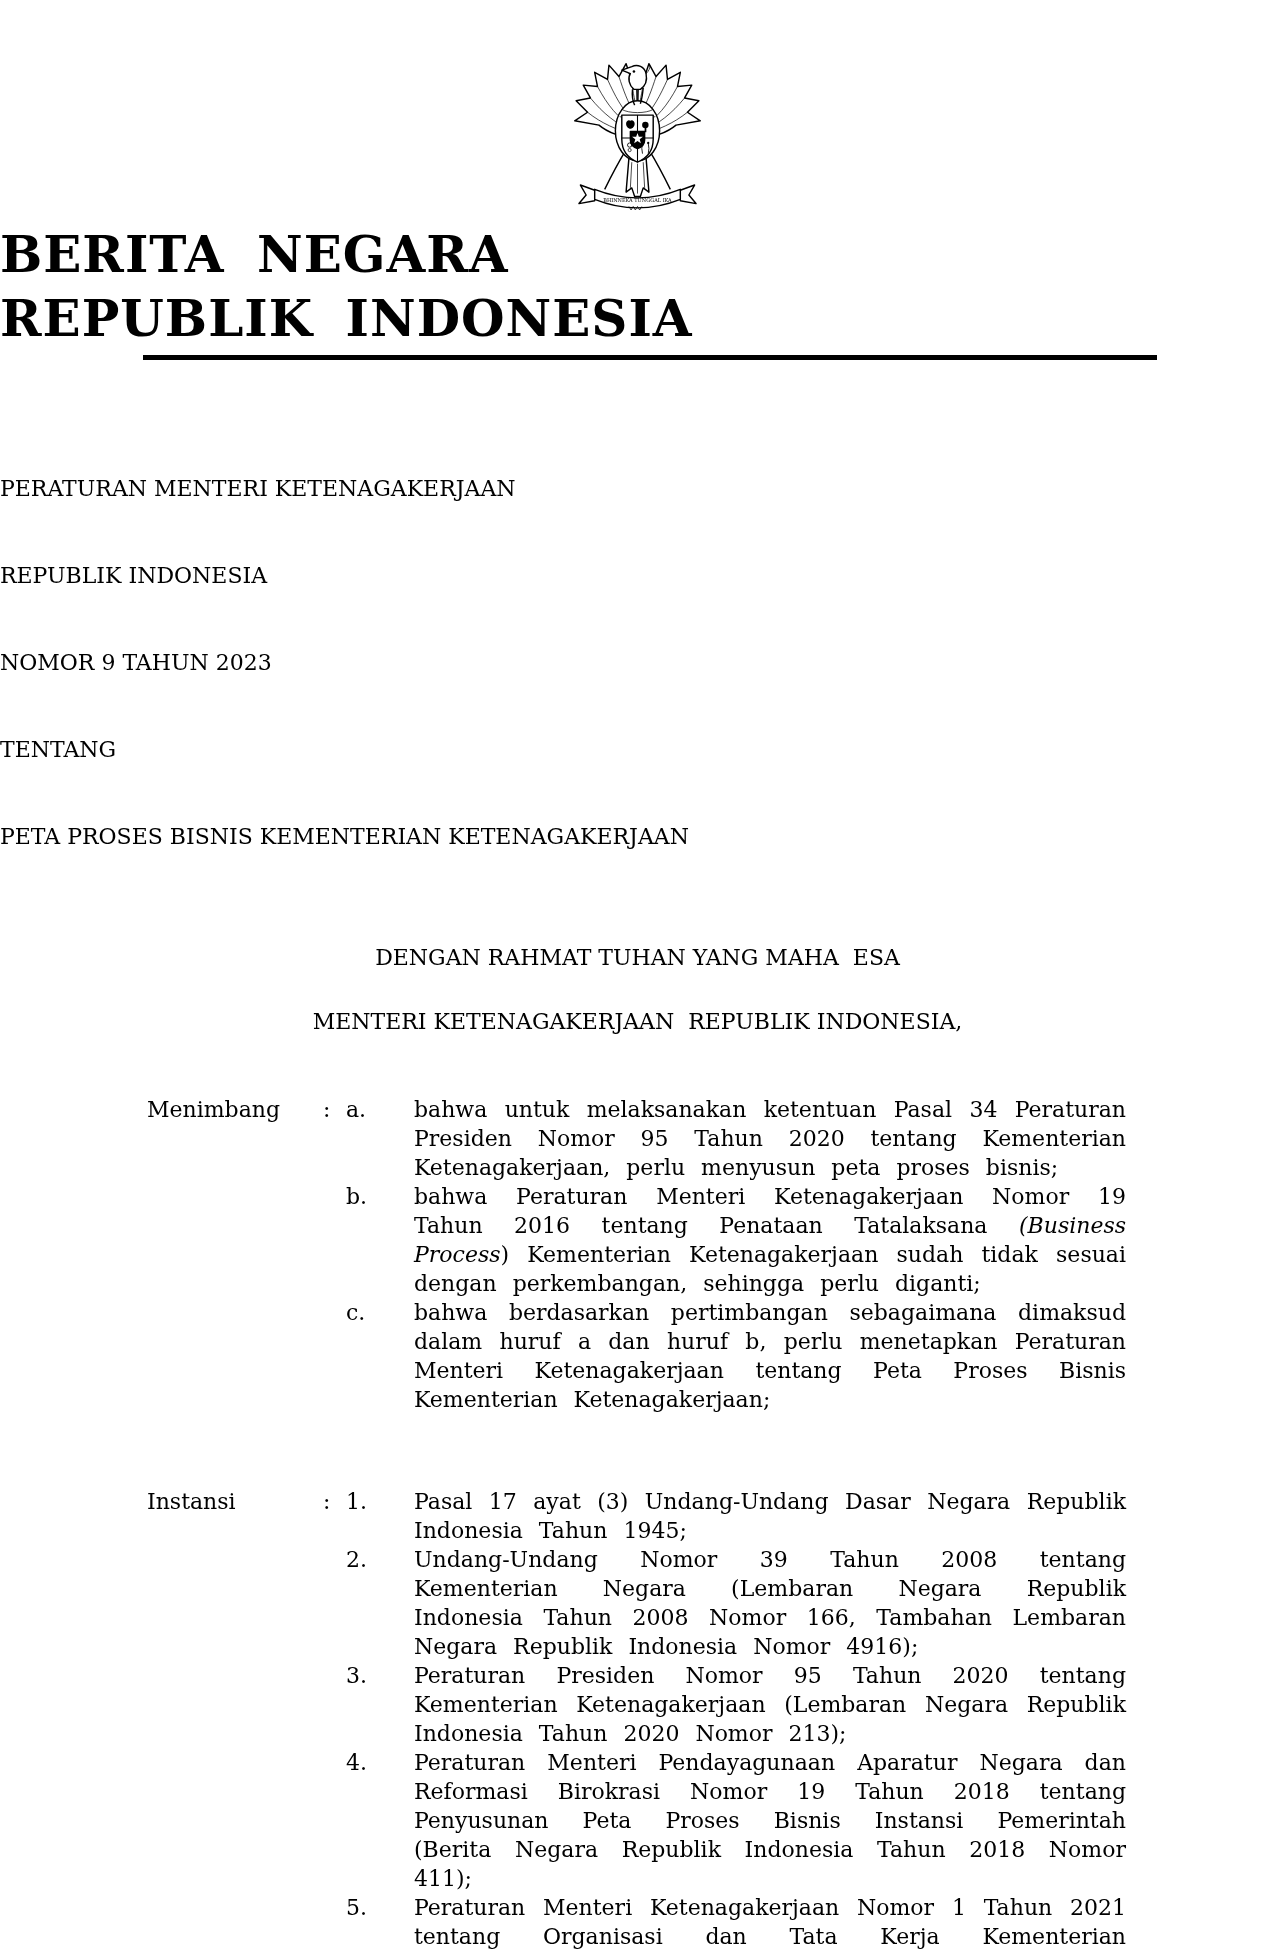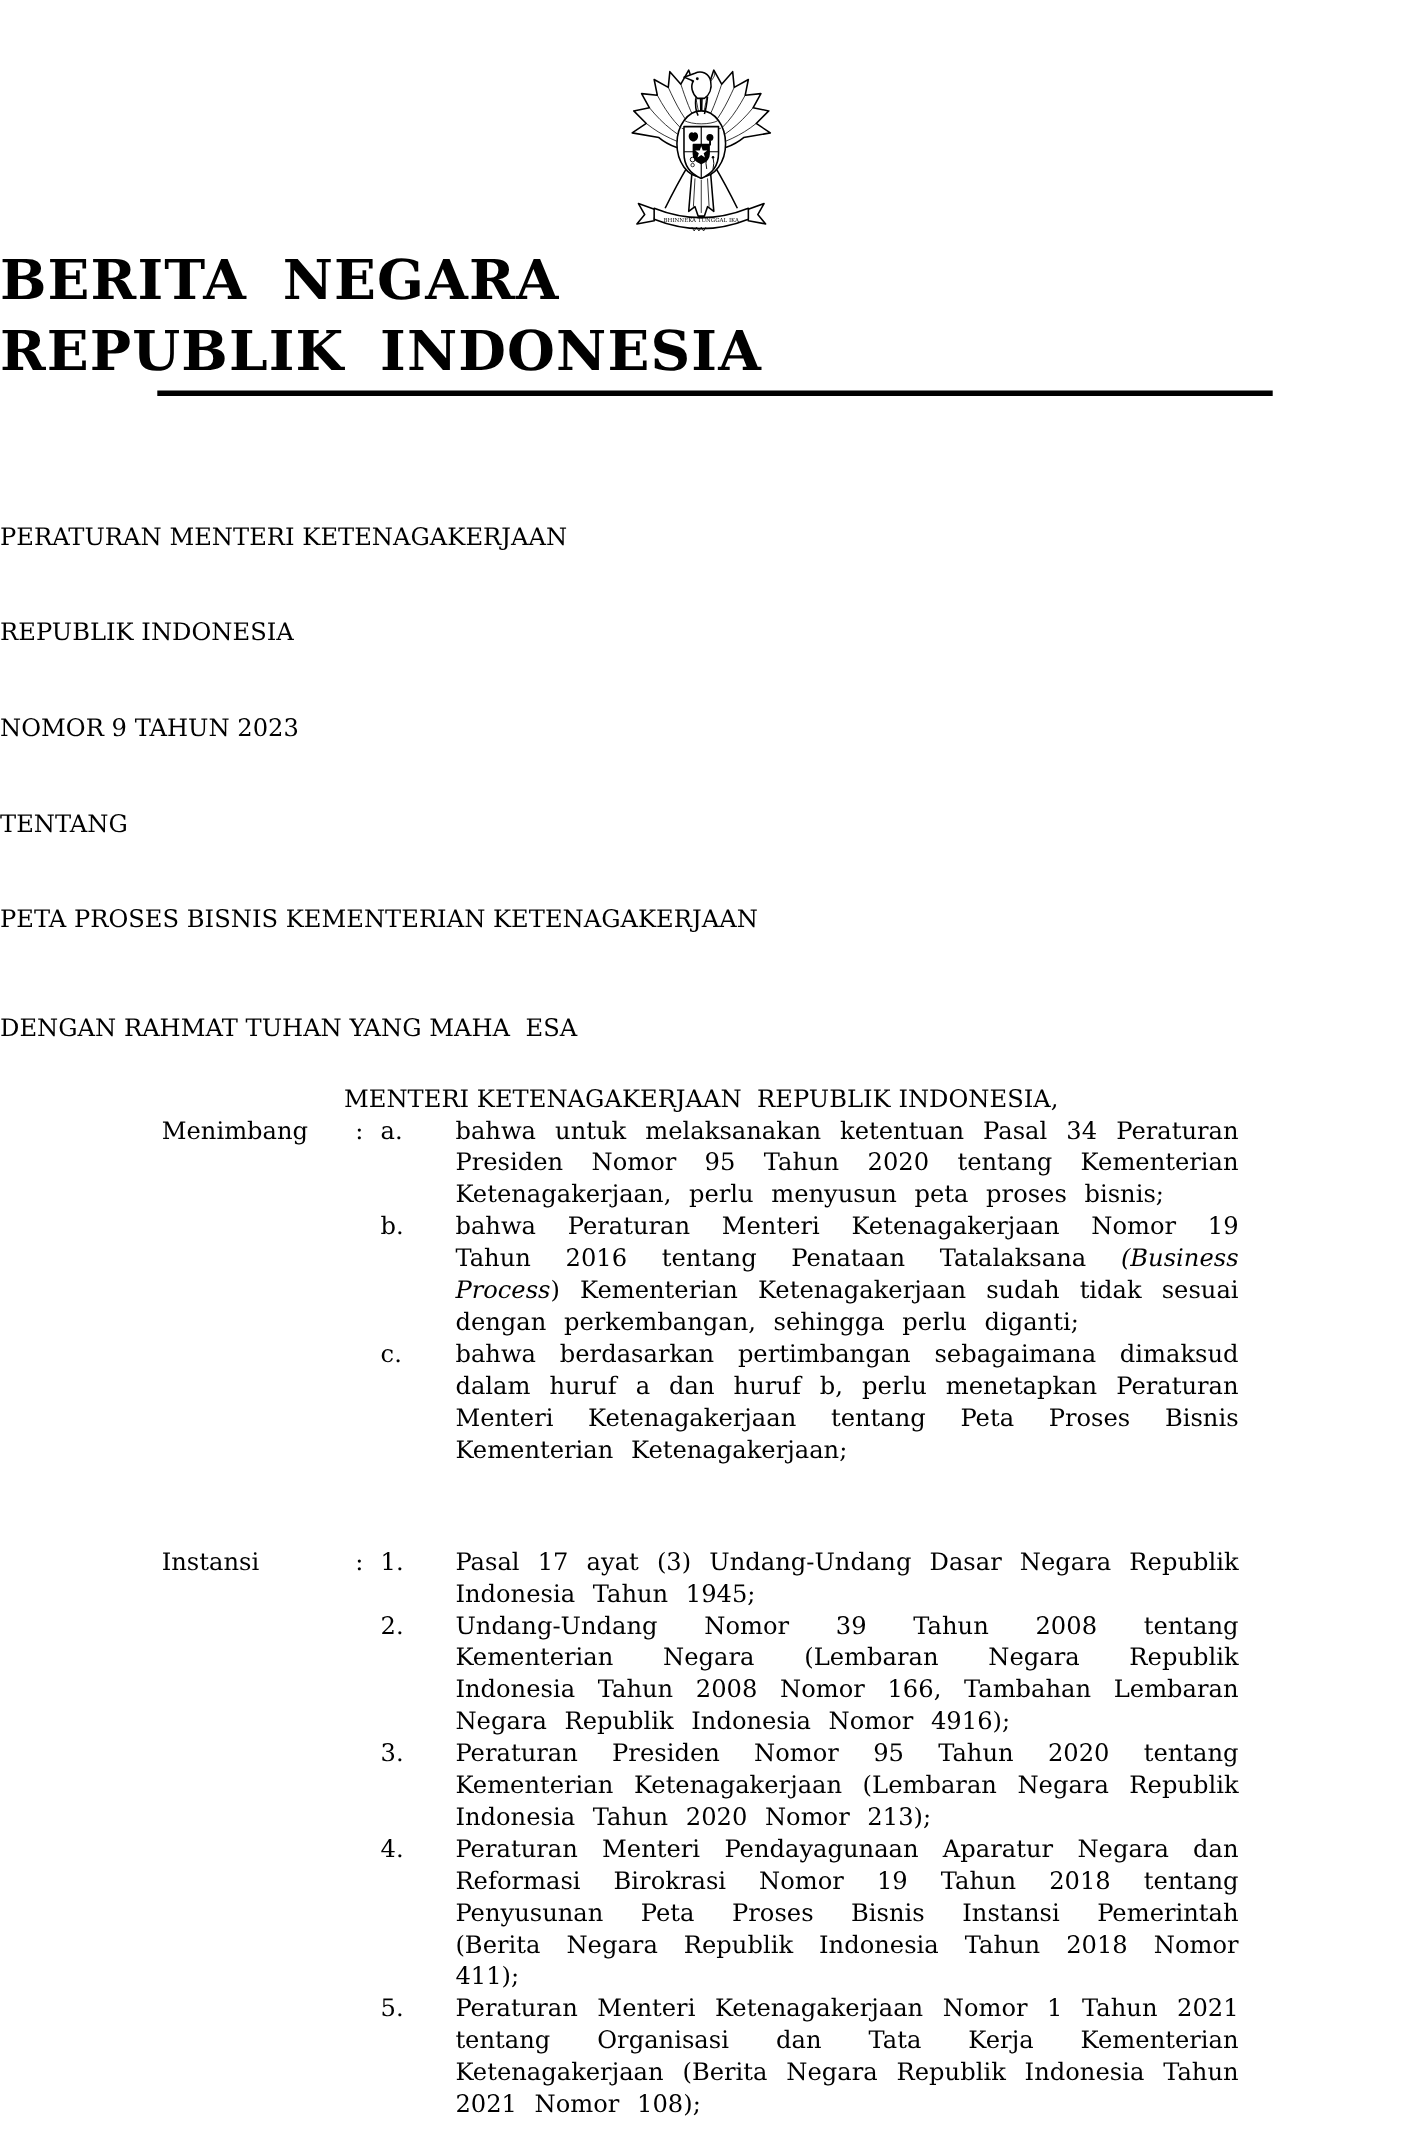--- a/index.html
+++ b/index.html
@@ -39,41 +39,41 @@
   .issue-no   { position:absolute; left:4px;   top:3px; white-space:nowrap; }
   .issue-subject { position:absolute; left:361px; top:3px; white-space:nowrap; }
 
   .title-block {
     margin-top:56px;
     font-size:22px;
     line-height:29px;
     white-space:pre-wrap;
   }
   .centerline { white-space:pre-wrap; }
-  .invocation { margin-top:12px; font-size:22px; line-height:29px; }
+  .invocation { margin-top:34px; font-size:22px; line-height:29px; text-align:center; }
   .official   { margin-top:35px; font-size:22px; line-height:29px; text-align:center; }
 
   .clause {
     display:grid;
     grid-template-columns:176px 23px 68px 1fr;
     margin:0 149px 0 147px;
     font-size:22px;
     line-height:29px;
   }
   .clause .c-label { grid-column:1; grid-row:1; }
   .clause .c-colon { grid-column:2; grid-row:1; }
   .clause .c-marker { grid-column:3; }
   .clause .c-text {
     grid-column:4;
     margin:0;
     text-align:justify;
     word-spacing:9px;
   }
   .clause .c-text em { font-style:italic; }
-  .menimbang { }
+  .menimbang { margin-top:59px; }
   .mengingat { margin-top:73px; }
 </style>
 </head>
 <body>
 
 <div class="page">
 
   <div class="emblem">
     <svg viewBox="0 0 200 220" xmlns="http://www.w3.org/2000/svg">
       <g fill="#ffffff" stroke="#000000" stroke-width="2" stroke-linejoin="round">

